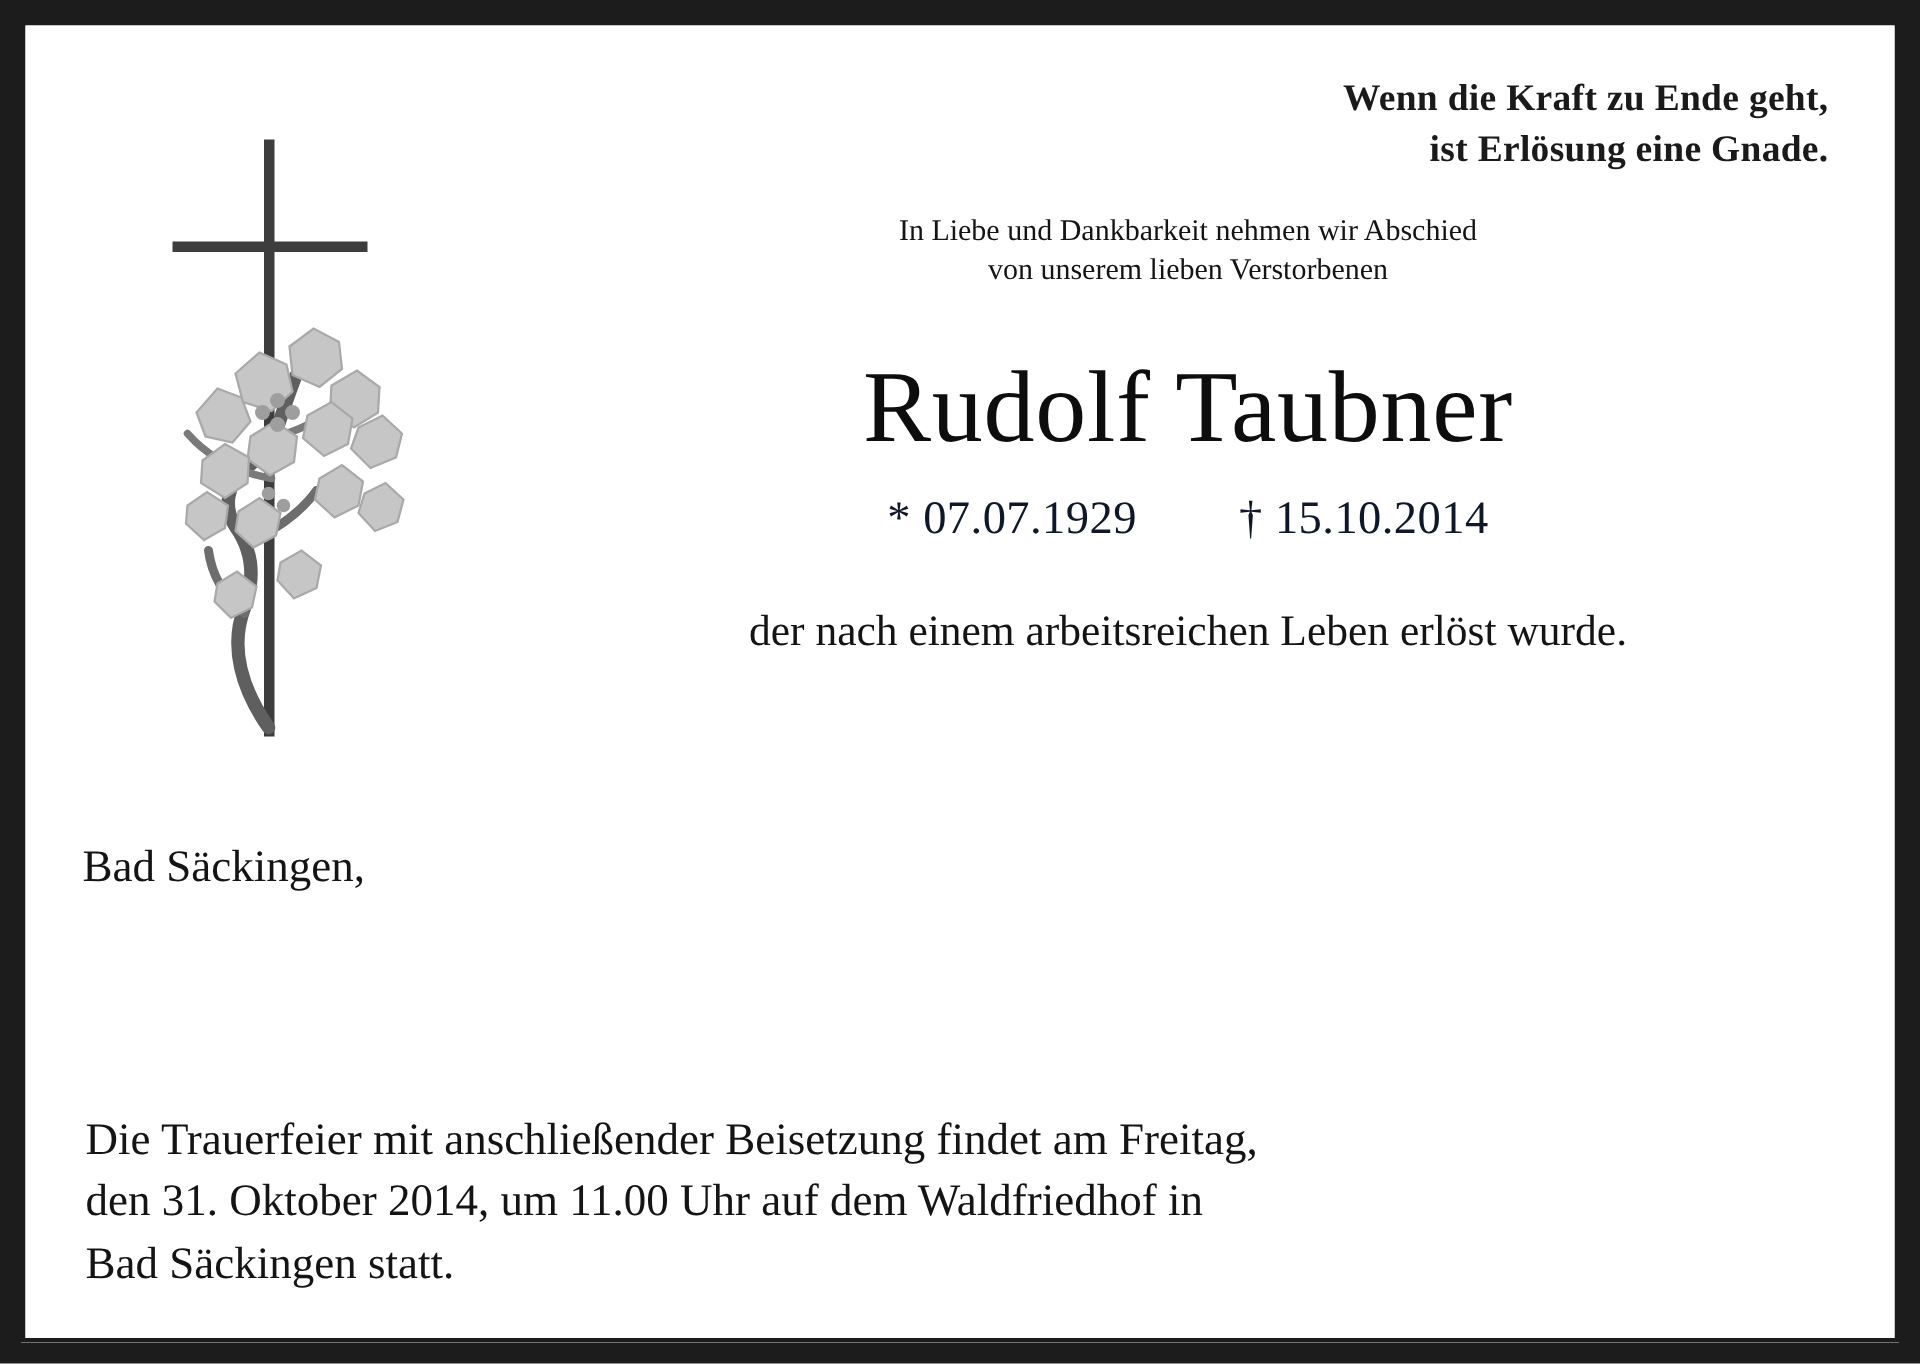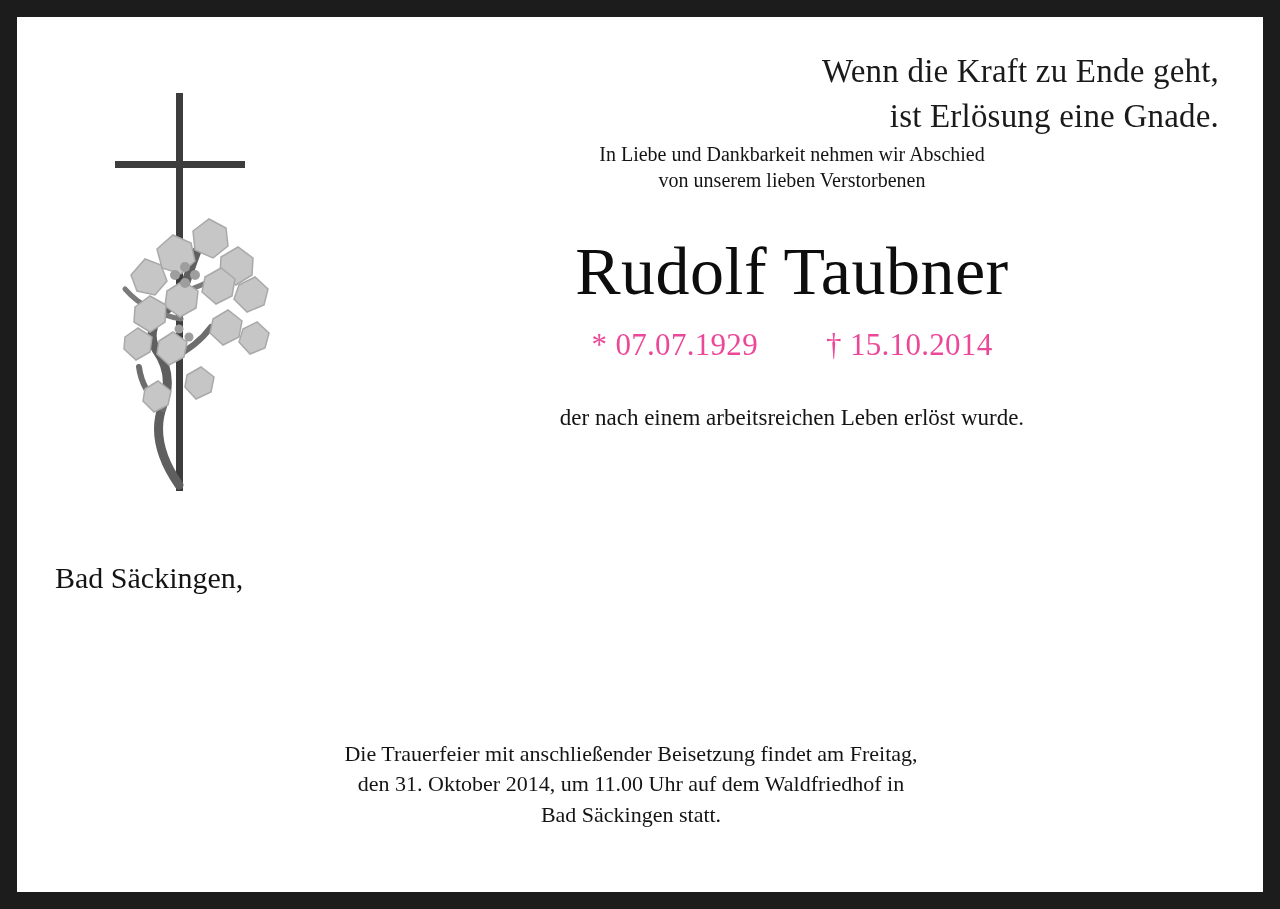--- a/index.html
+++ b/index.html
@@ -53,22 +53,22 @@
   }
   .motif svg { display: block; }
 
   
   .epigraph {
     position: absolute;
     right: 44px;
     top: 32px;
     text-align: right;
     font-family: "Liberation Serif", serif;
-    font-weight: normal;
-    font-size: 33px;
+    font-weight: bold;
+    font-size: 25px;
     line-height: 1.35;
     color: #1a1a1a;
     letter-spacing: 0.2px;
   }
 
   
   .main-block {
     position: absolute;
     left: 300px;
     top: 124px;
@@ -87,27 +87,27 @@
     font-size: 68px;
     line-height: 1.0;
     letter-spacing: 0.5px;
     color: #0d0d0d;
   }
 
   .dates {
     margin-top: 22px;
     font-size: 31px;
     letter-spacing: 0.3px;
-    color: #ec4899;
+    color: #0f172a;
   }
   .dates .gap { display: inline-block; width: 52px; }
 
   .closing-line {
     margin-top: 42px;
-    font-size: 23px;
+    font-size: 29px;
     color: #141414;
   }
 
   
   .place-block {
     position: absolute;
     left: 38px;
     top: 540px;
     font-size: 30px;
     line-height: 1.38;
@@ -122,25 +122,24 @@
     top: 540px;
     font-size: 30px;
     line-height: 1.38;
     color: #141414;
     text-align: left;
   }
 
   
   .funeral-block {
     position: absolute;
-    left: 24px;
+    left: 40px;
     top: 722px;
     width: 1180px;
-    text-align: center;
-    font-size: 22px;
+    font-size: 30px;
     line-height: 1.38;
     color: #141414;
   }
 </style>
 </head>
 <body>
 
 <div class="obituary-frame">
   <div class="obituary-inner">
     <div class="sheet">

